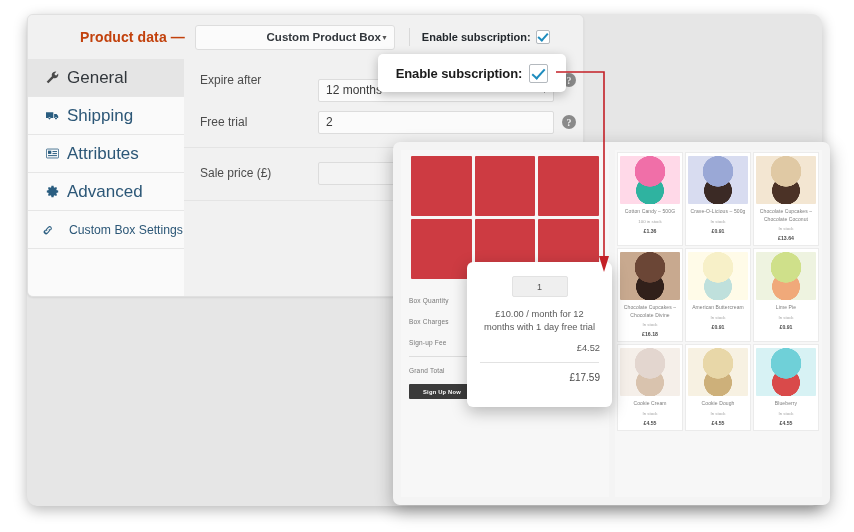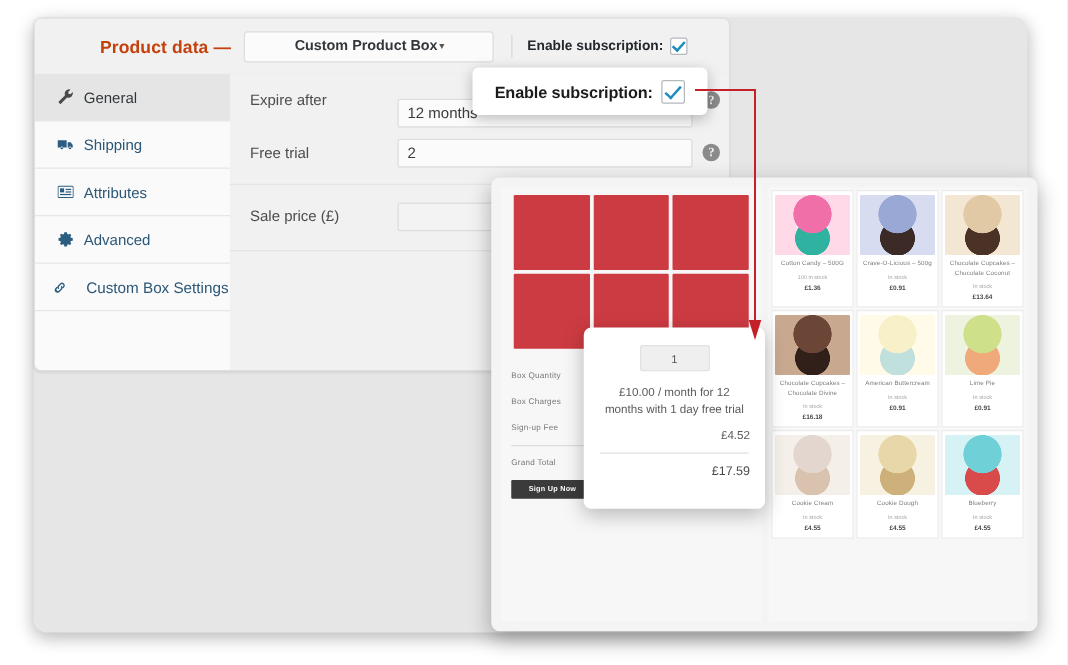--- a/index.html
+++ b/index.html
@@ -34,21 +34,21 @@
     border-bottom:1px solid #e2e2e2;
     display:flex;align-items:center;
   }
   .metabox-title{
     margin-left:16px;font-size:14px;font-weight:bold;color:#c2410c;
     letter-spacing:.1px;white-space:nowrap;padding-left:36px;
   }
   .type-select{
     margin-left:10px;width:200px;height:25px;
     background:#fbfbfb;border:1px solid #ddd;border-radius:3px;
-    display:flex;align-items:center;justify-content:center;
+    display:flex;align-items:center;justify-content:flex-end;
     padding:0 6px 0 9px;box-sizing:border-box;
     font-size:11.5px;font-weight:bold;color:#32373c;
   }
   .caret{font-size:7px;color:#555;line-height:1;}
   .hdr-divider{
     width:1px;height:18px;background:#d8d8d8;margin-left:14px;
   }
   .hdr-check-label{
     margin-left:12px;font-size:11px;font-weight:bold;color:#23282d;
     display:flex;align-items:center;gap:5px;
@@ -64,21 +64,21 @@
 
   
   .metabox-body{position:absolute;left:0;top:44px;width:100%;bottom:0;}
   .tabs{
     position:absolute;left:0;top:0;width:156px;bottom:0;
     background:#fafafa;border-right:1px solid #e1e1e1;
   }
   .tab{
     height:38px;display:flex;align-items:center;padding-left:17px;
     border-bottom:1px solid #e6e6e6;
-    font-size:12px;color:#2c5777;cursor:pointer;
+    font-size:17px;color:#2c5777;cursor:pointer;
     box-sizing:border-box;gap:8px;white-space:nowrap;
   }
   .tab.active{background:#e5e5e5;color:#32373c;}
   .tab .ticon{width:14px;height:14px;display:inline-flex;align-items:center;justify-content:center;color:#2a5d80;flex:0 0 14px;}
   .tab.active .ticon{color:#4a4a4a;}
   .tab.compact{padding-left:13px;gap:14px;font-size:12.2px;}
 
   .fields{
     position:absolute;left:156px;top:0;right:0;bottom:0;
     background:#f1f1f1;

